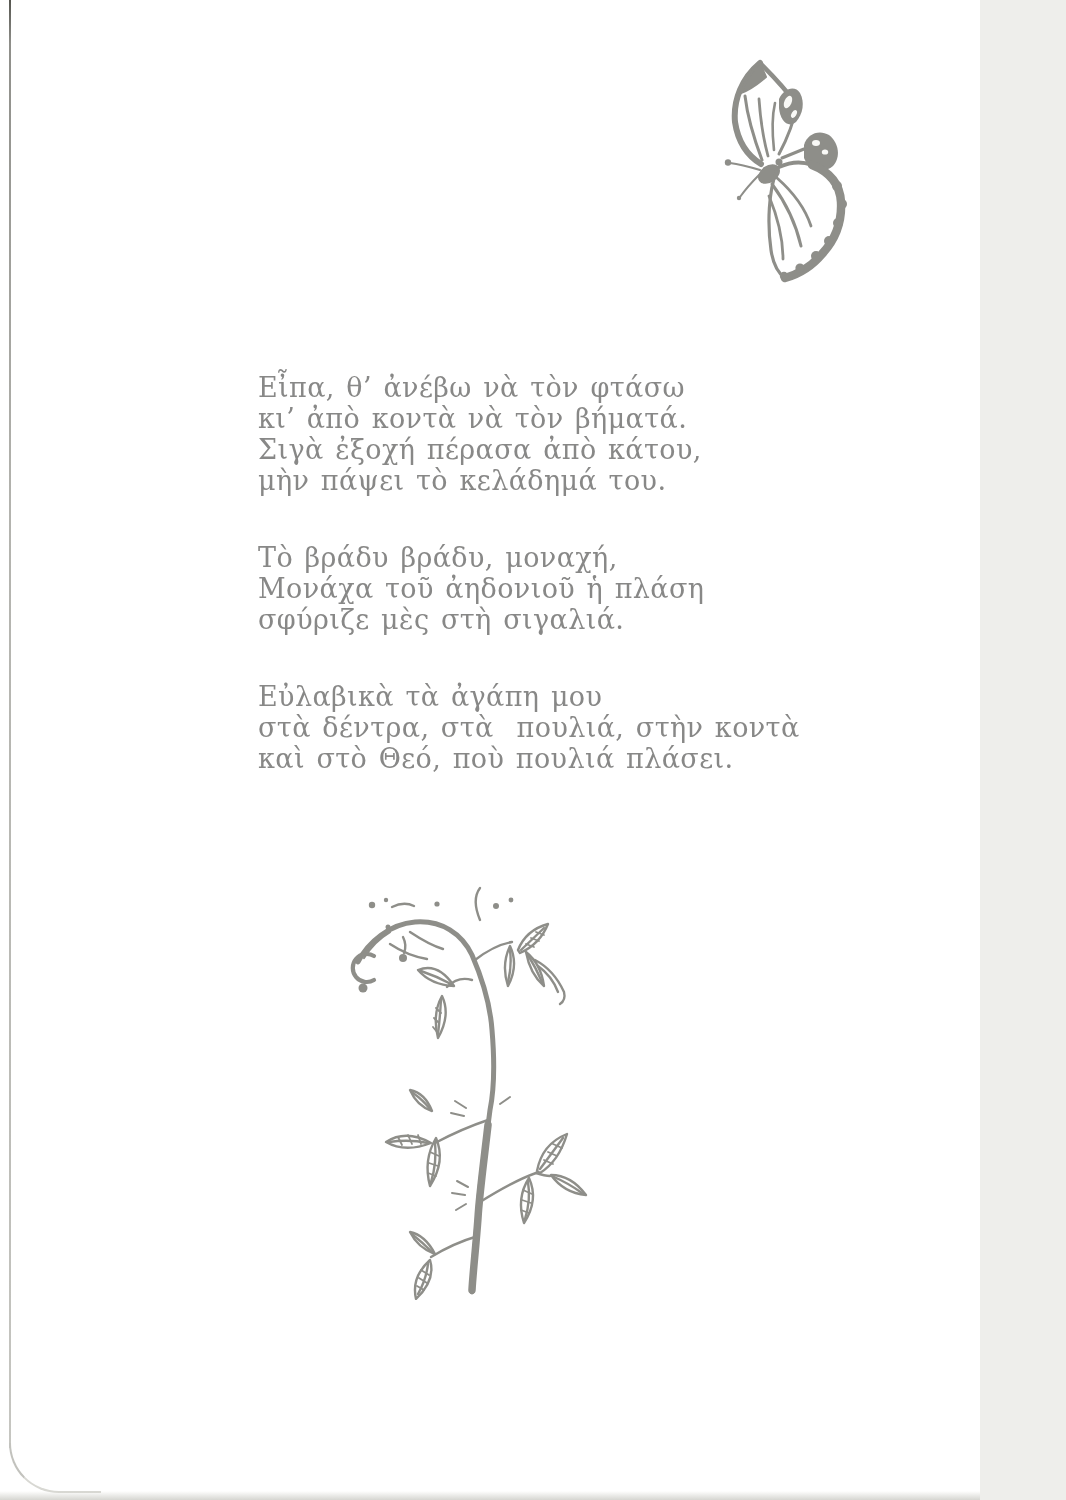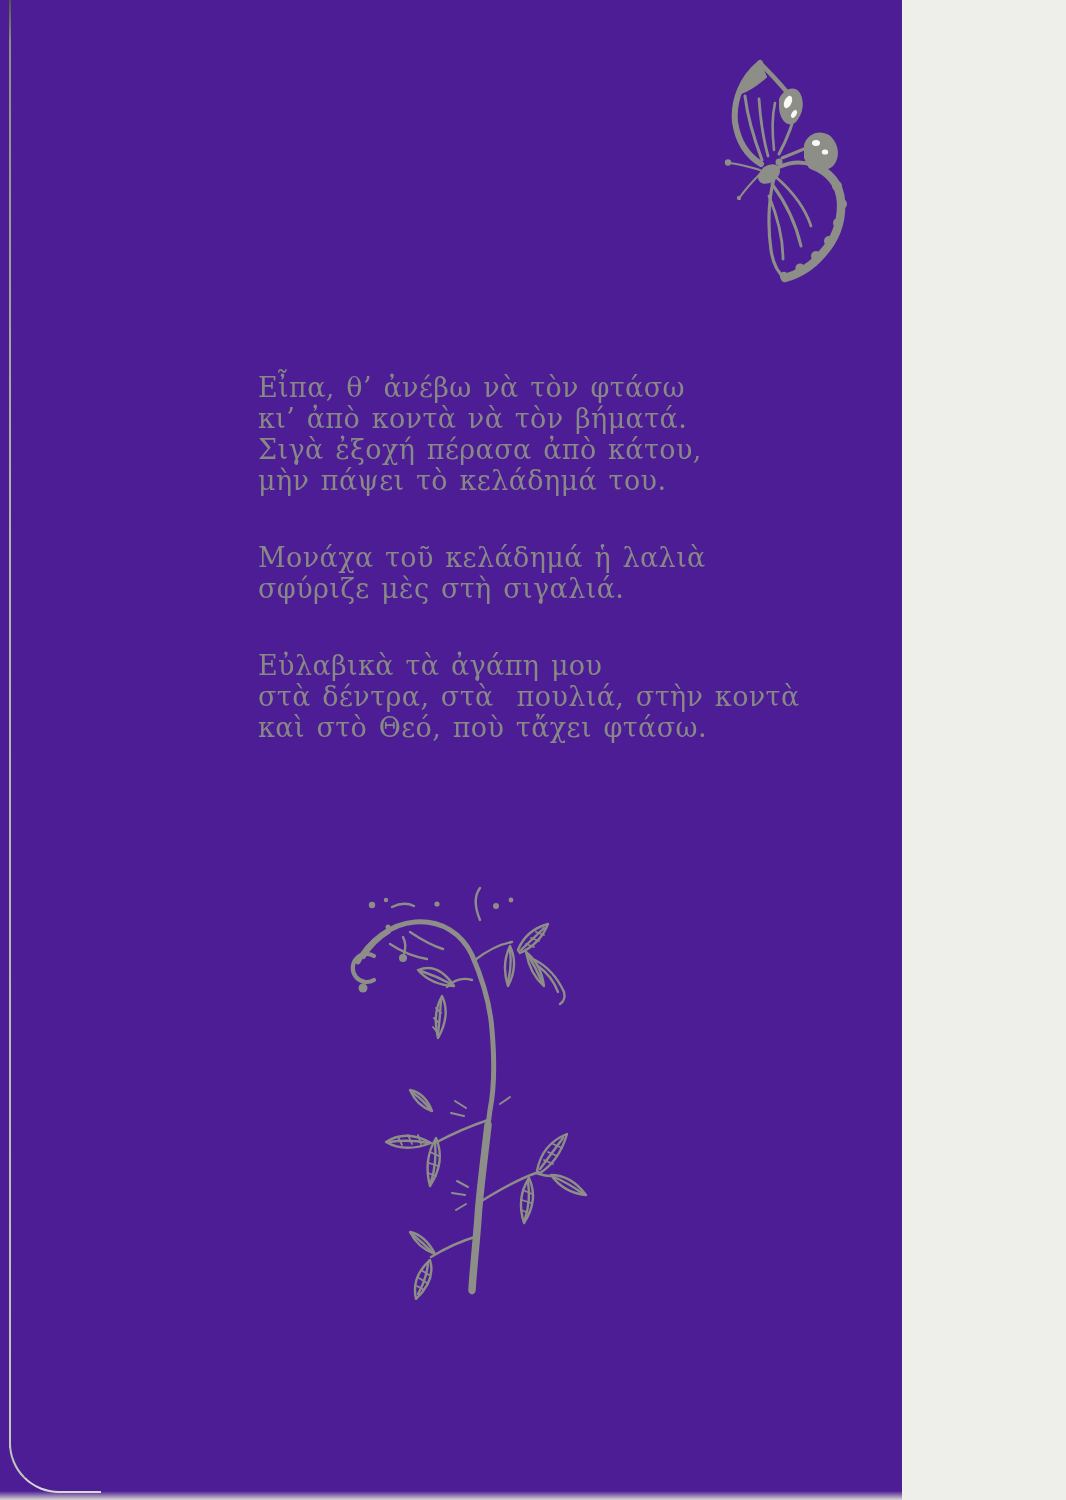--- a/index.html
+++ b/index.html
@@ -3,22 +3,22 @@
 <meta charset="utf-8">
 <style>
   html, body { margin: 0; padding: 0; }
   body {
     width: 1066px; height: 1500px;
     background: #eeeeeb;
     font-family: "DejaVu Serif", serif;
   }
   .page {
     position: relative;
-    width: 902px; height: 1500px;
-    background: #4c1d95;
+    width: 980px; height: 1500px;
+    background: #ffffff;
     overflow: hidden;
   }
   
   .edge-line {
     position: absolute;
     left: 9px; top: 0; width: 2px; height: 1448px;
     background: linear-gradient(#55554f 0%, #8f8f8a 3%, #b3b3ae 35%, #bcbcb7 75%, #c6c6c1 100%);
   }
   .corner-curve {
     position: absolute;
@@ -107,27 +107,28 @@
   </svg>
 
   <div class="poem">
     <div class="stanza">
       <div class="poem-line">Εἶπα, θ’ ἀνέβω νὰ τὸν φτάσω</div>
       <div class="poem-line">κι’ ἀπὸ κοντὰ νὰ τὸν βήματά.</div>
       <div class="poem-line">Σιγὰ ἐξοχή πέρασα ἀπὸ κάτου,</div>
       <div class="poem-line">μὴν πάψει τὸ κελάδημά του.</div>
     </div>
     <div class="stanza">
-      <div class="poem-line">Μονάχα τοῦ κελάδημά ἡ λαλιὰ</div>
+      <div class="poem-line">Τὸ βράδυ βράδυ, μοναχή,</div>
+      <div class="poem-line">Μονάχα τοῦ ἀηδονιοῦ ἡ πλάση</div>
       <div class="poem-line">σφύριζε μὲς στὴ σιγαλιά.</div>
     </div>
     <div class="stanza">
       <div class="poem-line">Εὐλαβικὰ τὰ ἀγάπη μου</div>
       <div class="poem-line">στὰ δέντρα, στὰ  πουλιά, στὴν κοντὰ</div>
-      <div class="poem-line">καὶ στὸ Θεό, ποὺ τἄχει φτάσω.</div>
+      <div class="poem-line">καὶ στὸ Θεό, ποὺ πουλιά πλάσει.</div>
     </div>
   </div>
 
   <svg class="plant" width="280" height="420" viewBox="0 0 280 420" aria-hidden="true">
     <g fill="none" stroke="#8e8e89" stroke-linecap="round" stroke-linejoin="round" stroke-width="2.4">
 
       <path d="M28,82 C38,62 60,44 85,42 C112,40 132,54 142,75 C152,98 160,122 162,150 C165,185 164,210 160,230 C156,262 150,300 148,330 C146,358 143,385 142,412" stroke-width="5"></path>
       <path d="M158,245 C154,280 149,318 148,338 C146,366 143,392 142,410" stroke-width="7.5"></path>
       <path d="M60,52 C50,58 40,68 34,78" stroke-width="2.2"></path>
 

